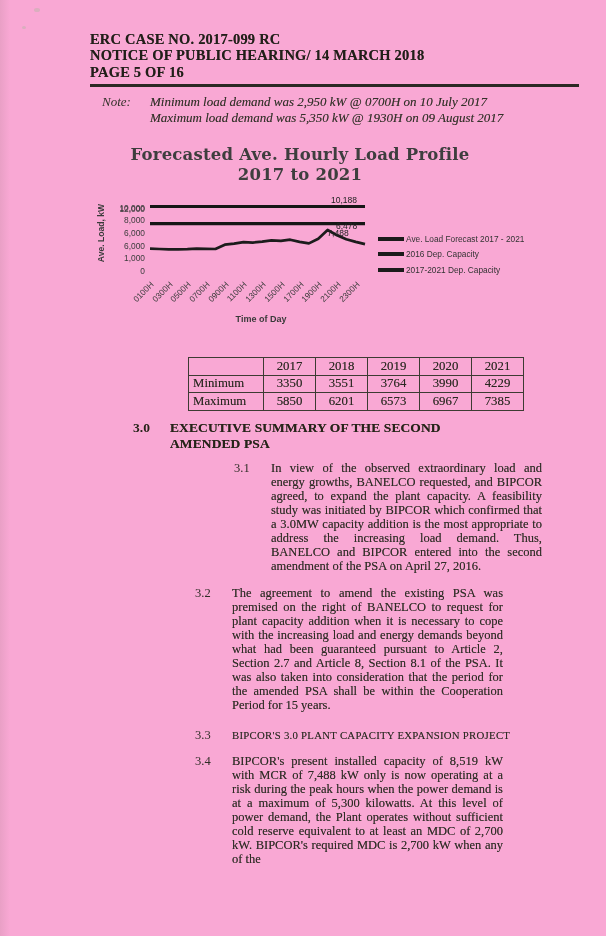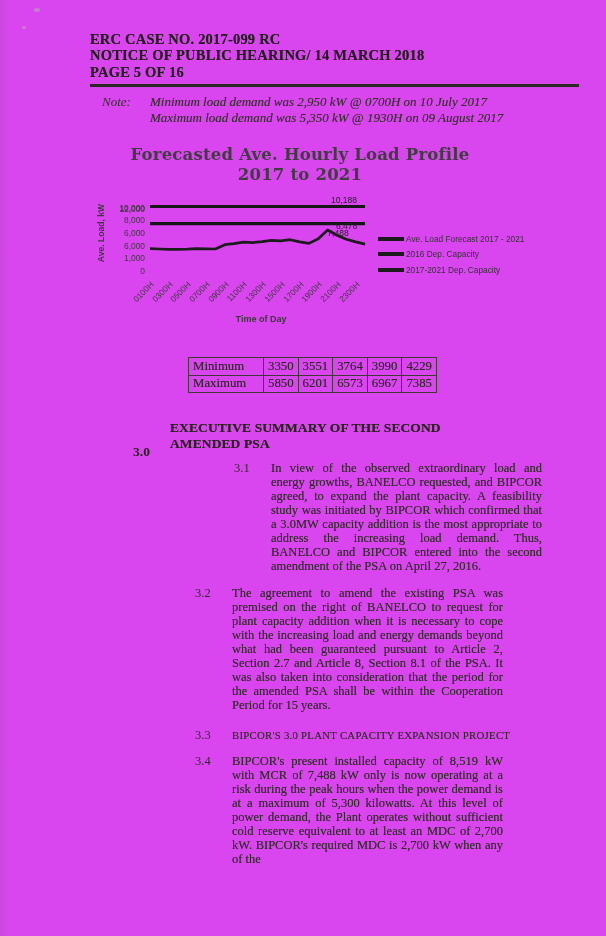--- a/index.html
+++ b/index.html
@@ -1,18 +1,18 @@
 <!DOCTYPE html>
 <html><head>
 <meta charset="utf-8">
 <style>
   html,body{margin:0;padding:0;background:#d8d6d0;}
   .page{
     position:relative;width:606px;height:936px;margin:0 auto;
-    background:#d946ef;overflow:hidden;
+    background:#f9a8d4;overflow:hidden;
     font-family:"Liberation Serif",serif;color:#2e2c25;
   }
   .page::before{
     content:"";position:absolute;left:0;top:0;width:10px;height:936px;
     background:linear-gradient(90deg,rgba(90,85,70,0.10),rgba(90,85,70,0));
     pointer-events:none;
   }
   .speck{position:absolute;background:#b9b5a8;border-radius:50%;opacity:.5;}
 
   
@@ -67,21 +67,21 @@
     font-size:12.8px;color:#2b2922;text-shadow:0 0 .3px rgba(43,41,34,.5);
   }
   .load-table th,.load-table td{
     border:1.2px solid #3d3b33;padding:0 4px;height:16.5px;
     font-weight:normal;text-align:center;
   }
   .load-table td.rowlabel{text-align:left;width:66px;}
   .load-table th{width:43px;}
 
   
-  .s30-num{position:absolute;left:133px;top:444px;font-weight:bold;font-size:13.5px;color:#262419;}
+  .s30-num{position:absolute;left:133px;top:420px;font-weight:bold;font-size:13.5px;color:#262419;}
   .s30-title{
     position:absolute;left:170px;top:420px;width:294px;
     font-weight:bold;font-size:13.5px;line-height:16.2px;letter-spacing:.1px;color:#262419;
     text-shadow:0 0 .4px rgba(38,36,25,.6);
   }
   .para-num{position:absolute;left:195px;font-size:12.5px;color:#2f2d26;}
   .para-body{
     position:absolute;left:232px;width:271px;text-align:justify;
     font-size:12.5px;line-height:14px;color:#2f2d26;
     text-shadow:0 0 .35px rgba(47,45,38,.55);
@@ -165,20 +165,28 @@
       </div>
       <div class="legend-row">
         <span class="legend-swatch"></span>
         <span class="legend-label">2017-2021 Dep. Capacity</span>
       </div>
     </div>
   </div>
 
   <table class="load-table">
     <tbody>
+        <tr>
+      <th class="rowlabel"></th>
+      <th>2017</th>
+      <th>2018</th>
+      <th>2019</th>
+      <th>2020</th>
+      <th>2021</th>
+    </tr>
     <tr>
       <td class="rowlabel">Minimum</td>
       <td>3350</td>
       <td>3551</td>
       <td>3764</td>
       <td>3990</td>
       <td>4229</td>
     </tr>
     <tr>
       <td class="rowlabel">Maximum</td>

